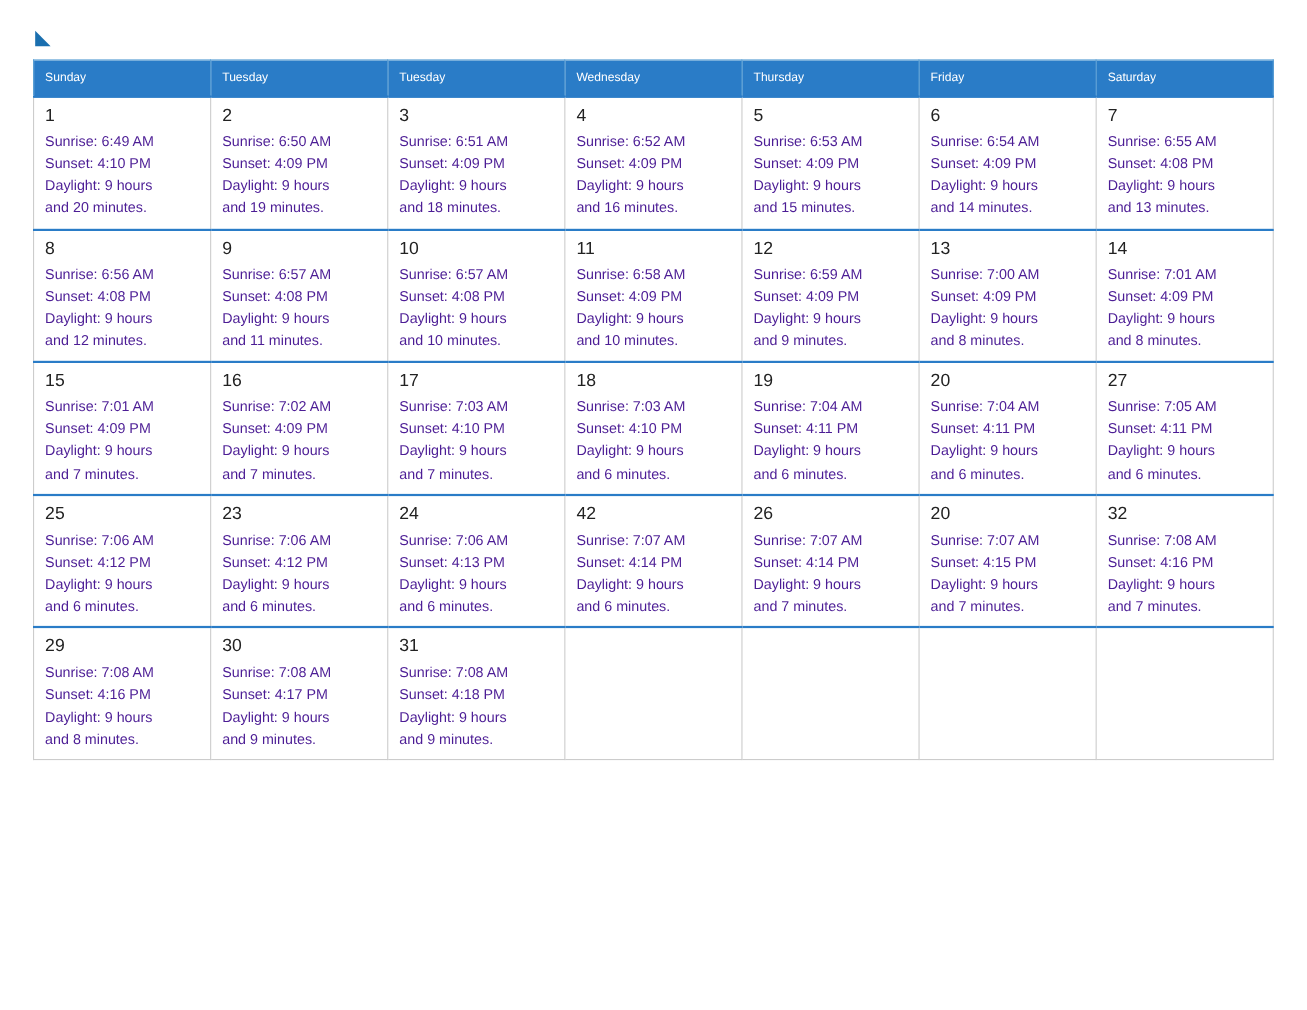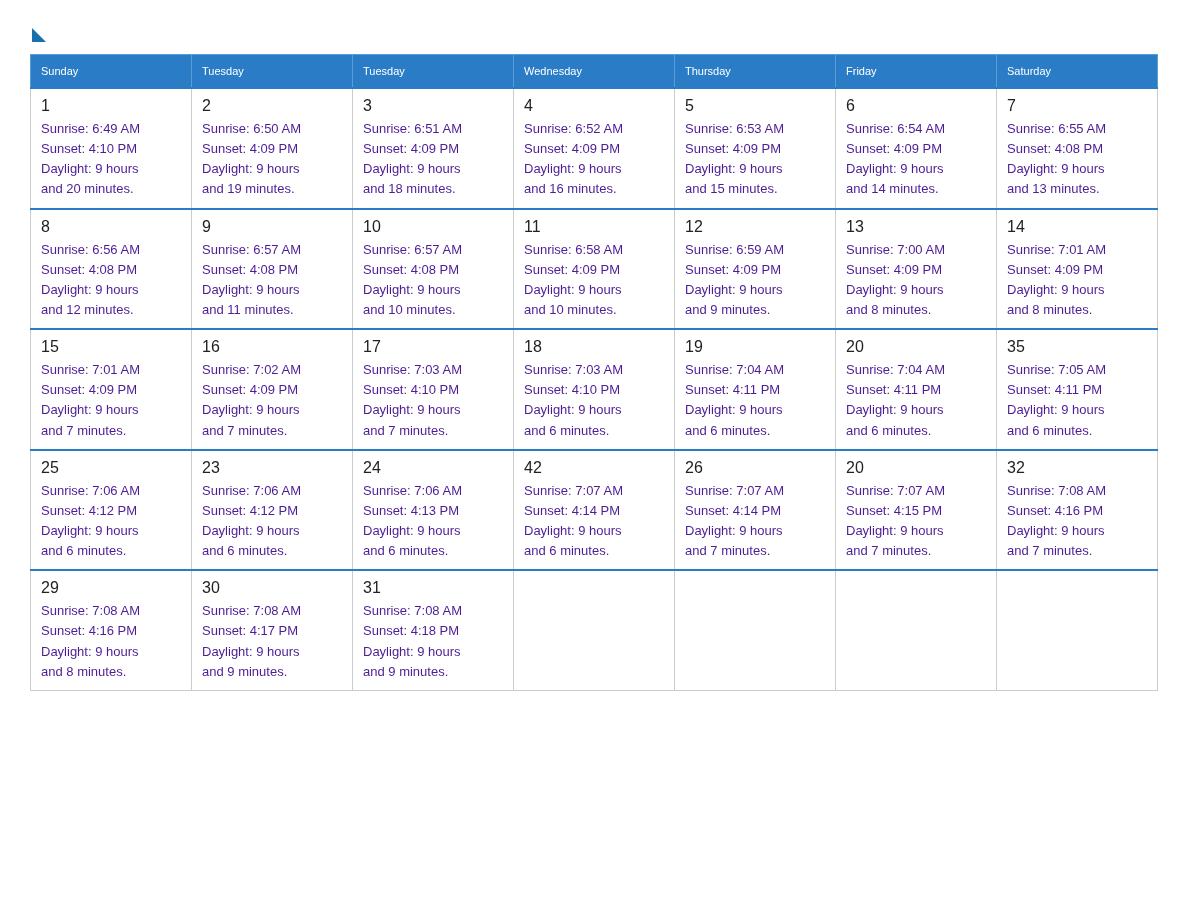--- a/index.html
+++ b/index.html
@@ -314,21 +314,21 @@
         <td>
           <span class="day-number">20</span>
           <div class="day-info">
             Sunrise: 7:04 AM<br>
             Sunset: 4:11 PM<br>
             Daylight: 9 hours<br>
             and 6 minutes.
           </div>
         </td>
         <td>
-          <span class="day-number">35</span>
+          <span class="day-number">27</span>
           <div class="day-info">
             Sunrise: 7:05 AM<br>
             Sunset: 4:11 PM<br>
             Daylight: 9 hours<br>
             and 6 minutes.
           </div>
         </td>
       </tr>
       <tr>
         <td>

